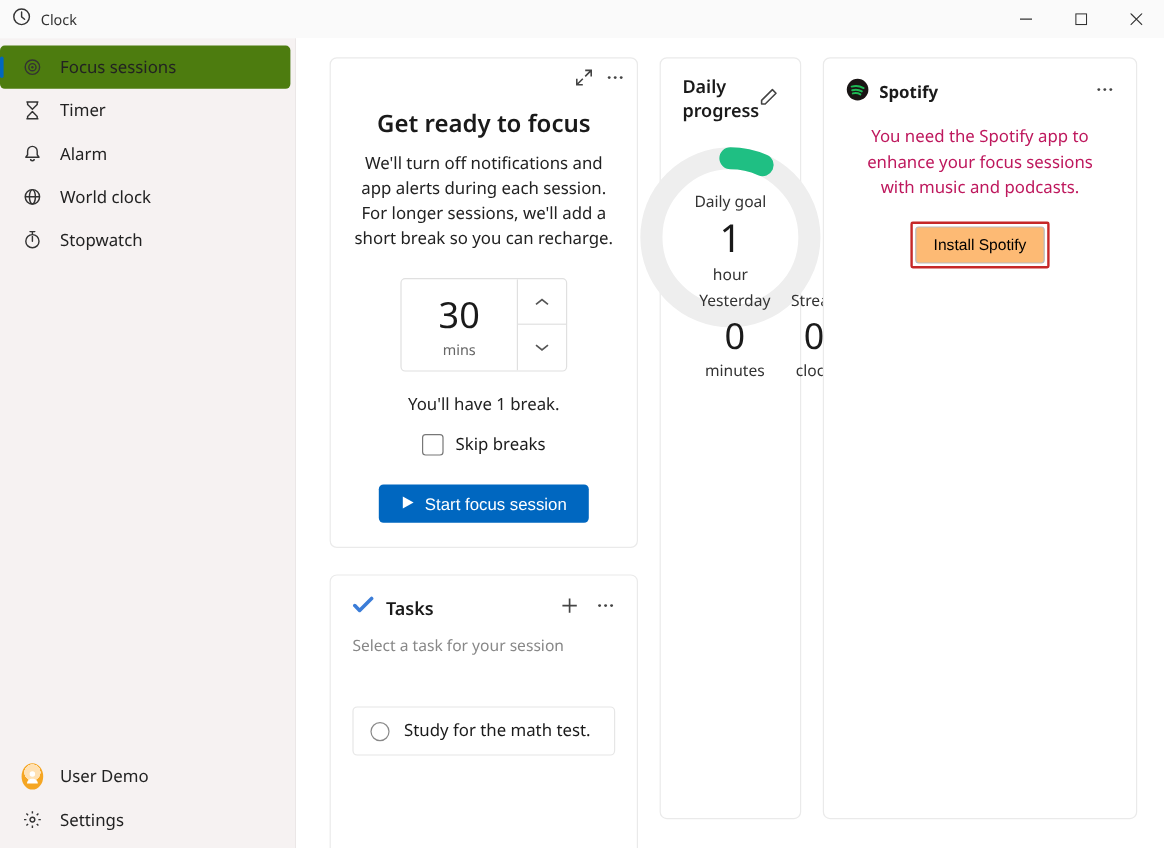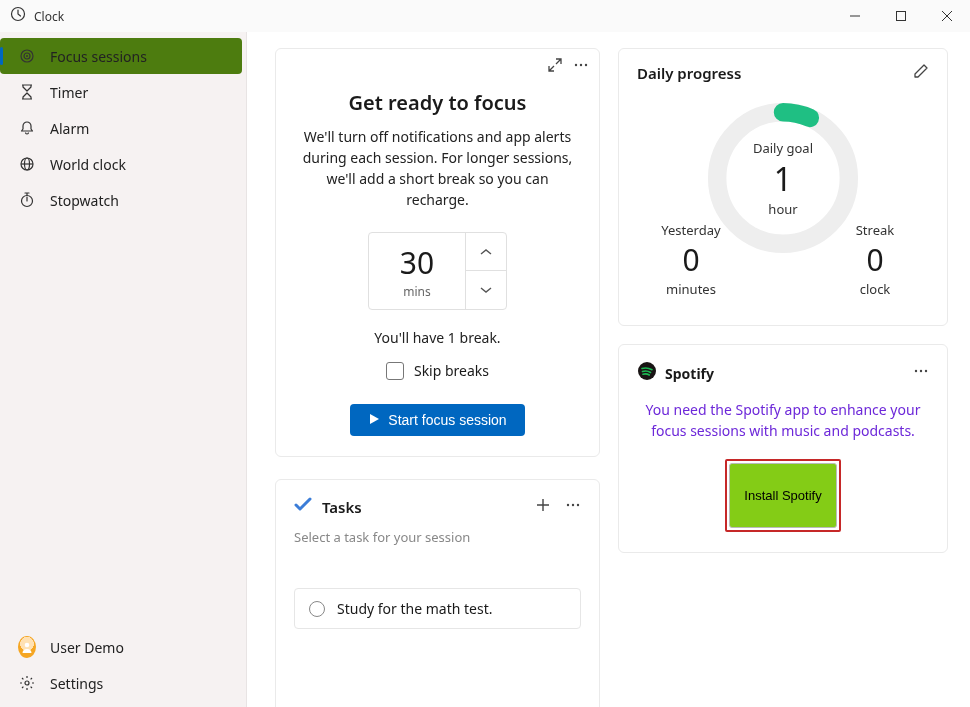--- a/index.html
+++ b/index.html
@@ -18,21 +18,21 @@
 .nav-item { display: flex; align-items: center; height: 36px; padding-left: 18px; gap: 14px; border-radius: 4px; margin: 0 4px 0 0; cursor: default; position: relative; }
 .nav-item.active { background: #4d7c0f; }
 .nav-item.active::before { content: ""; position: absolute; left: 0; top: 9px; bottom: 9px; width: 3px; background: #0067c0; border-radius: 3px; }
 .nav-icon { width: 18px; display: flex; justify-content: center; color: #333; }
 .nav-label { font-size: 14px; color: #222; }
 .sidebar-bottom { padding-bottom: 6px; }
 .avatar { width: 22px; height: 22px; border-radius: 50%; background: radial-gradient(circle at 50% 35%, #ffe1b3 0 40%, #f5a623 41% 100%); display:flex; align-items:center; justify-content:center; }
 
 .main { flex: 1; display: flex; gap: 18px; padding: 16px 22px 24px 28px; overflow: auto; background: #fff; }
 .col-left { flex: 1; display: flex; flex-direction: column; gap: 22px; max-width: 590px;}
-.col-right { width: 330px; display: flex; flex-direction: column; gap: 18px; }
+.col-right { width: 398px; display: flex; gap: 18px; }
 
 .card { background: #fff; border: 1px solid #eaeaea; border-radius: 6px; padding: 16px 18px 20px; position: relative; }
 .card-actions-tr { position: absolute; top: 8px; right: 10px; display: flex; gap: 10px; color: #444; }
 
 .focus-card { text-align: center; padding-top: 40px; }
 .focus-title { font-size: 20px; font-weight: 600; margin-bottom: 10px; }
 .focus-desc { font-size: 14px; color: #222; line-height: 1.5; max-width: 420px; margin: 0 auto 22px; }
 
 .duration-wrap { display: flex; justify-content: center; margin-bottom: 18px; }
 .duration-box { display: flex; border: 1px solid #e0e0e0; border-radius: 4px; overflow: hidden; }
@@ -71,23 +71,23 @@
 .stat-label { font-size: 13px; color: #333; }
 .stat-val { font-size: 30px; font-weight: 400; }
 .stat-unit { font-size: 13px; color: #333; }
 .completed-text { text-align: center; font-size: 14px; color: #333; margin-top: 14px; }
 .progress-card-inner{ position:relative; height: 210px;}
 .ring-positioned{ position:absolute; left:50%; transform:translateX(-50%); top:4px;}
 
 .spotify-card { }
 .spotify-header { display: flex; align-items: center; gap: 8px; margin-bottom: 14px; }
 .spotify-name { font-weight: 700; font-size: 14px; }
-.spotify-desc { text-align: center; font-size: 14px; color: #6d28d9; line-height: 1.5; margin: 10px 6px 18px; }
+.spotify-desc { text-align: center; font-size: 14px; color: #be185d; line-height: 1.5; margin: 10px 6px 18px; }
 .spotify-btn-wrap { display: flex; justify-content: center; }
-.outline-btn { background: #84cc16; border: 1px solid #bbb; border-radius: 3px; padding: 24px 14px; font-size: 13px; cursor: default; text-align: center; }
+.outline-btn { background: #fdba74; border: 1px solid #bbb; border-radius: 3px; padding: 7px 14px; font-size: 13px; cursor: default; text-align: center; }
 .highlight-box { border: 2px solid #c62828; padding: 2px; border-radius: 2px; display:inline-block; }
 .more-dots{ margin-left:auto; color:#444;}
 </style>
 </head>
 <body>
 
 <div class="titlebar">
   <div class="titlebar-left">
     <span>
       <svg width="16" height="16" viewBox="0 0 16 16">

